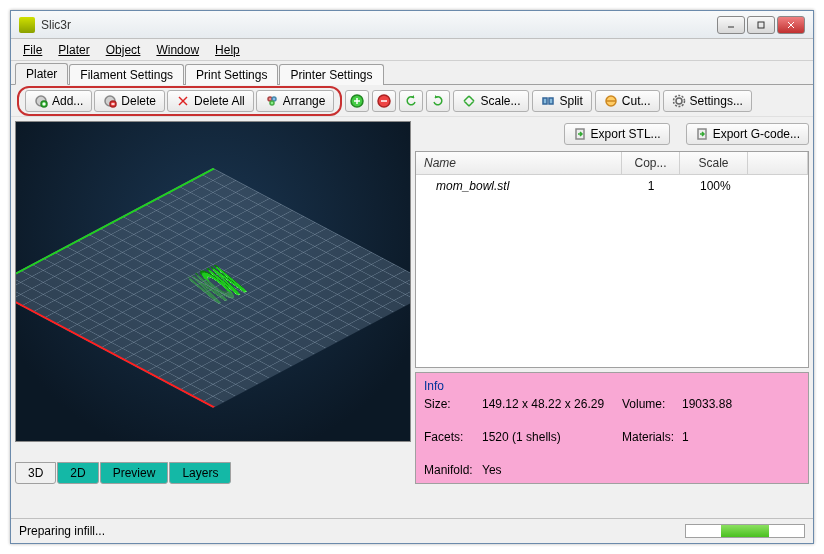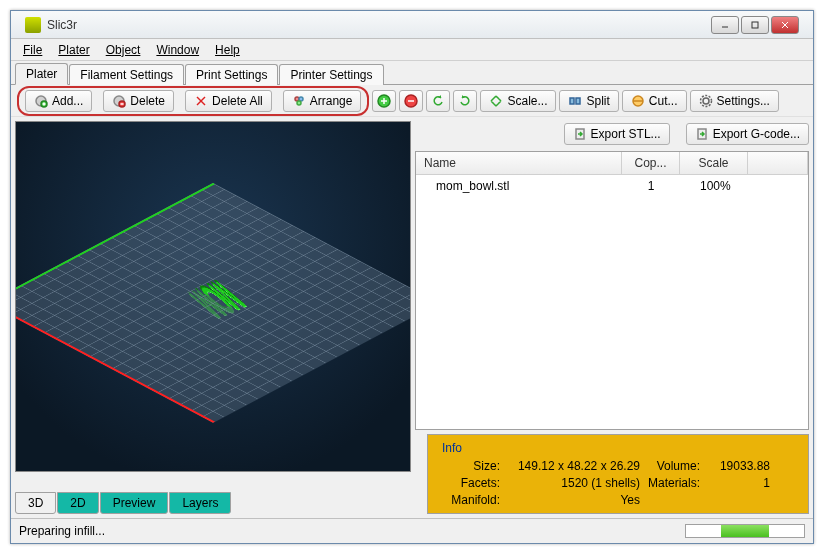--- a/index.html
+++ b/index.html
@@ -1,55 +1,55 @@
 <!DOCTYPE html>
 <html><head>
 <meta charset="utf-8">
 <style>
 * { box-sizing: border-box; margin: 0; padding: 0; font-family: "Segoe UI", Tahoma, sans-serif; font-size: 12px; }
 body { background: #fff; padding: 10px; }
 .window { width: 804px; height: 534px; border: 1px solid #6b8aab; background: #f0f0f0; display: flex; flex-direction: column; box-shadow: 0 0 3px rgba(0,0,0,0.3); }
-.titlebar { height: 28px; background: linear-gradient(#f8f9fa, #e6ebef); display: flex; align-items: center; padding: 0 14px; border-bottom: 1px solid #c0c0c0; }
+.titlebar { height: 28px; background: linear-gradient(#f8f9fa, #e6ebef); display: flex; align-items: center; padding: 0 8px; border-bottom: 1px solid #c0c0c0; }
 .titlebar .logo { width: 16px; height: 16px; background: linear-gradient(#d0e000, #8aa000); border-radius: 2px; margin-right: 6px; }
 .titlebar .title { flex: 1; color: #333; }
 .win-controls { display: flex; gap: 2px; }
 .win-btn { width: 28px; height: 18px; border: 1px solid #888; border-radius: 3px; display: flex; align-items: center; justify-content: center; background: linear-gradient(#f8f8f8, #d8d8d8); cursor: pointer; }
 .win-btn.close { background: linear-gradient(#f08080, #c03030); }
 .win-btn svg { width: 10px; height: 10px; }
 .menubar { height: 22px; display: flex; align-items: center; padding: 0 4px; background: #f0f0f0; border-bottom: 1px solid #d0d0d0; }
 .menubar span { padding: 2px 8px; cursor: pointer; text-decoration: underline; }
 .tabs { height: 24px; display: flex; align-items: flex-end; padding: 2px 4px 0 4px; background: #f0f0f0; border-bottom: 1px solid #a0a0a0; }
 .tab { padding: 3px 10px; border: 1px solid #a0a0a0; border-bottom: none; background: #f8f8f8; margin-right: 1px; cursor: pointer; border-radius: 3px 3px 0 0; position: relative; top: 1px; }
 .tab.active { background: #f0f0f0; top: 1px; border-bottom: 1px solid #f0f0f0; }
 .toolbar { height: 32px; display: flex; align-items: center; padding: 3px 6px; gap: 3px; background: #f0f0f0; border-bottom: 1px solid #e0e0e0; flex-wrap: nowrap; }
 .tbtn { display: inline-flex; align-items: center; gap: 4px; padding: 3px 8px; border: 1px solid #b0b0b0; border-radius: 3px; background: linear-gradient(#fdfdfd, #e8e8e8); cursor: pointer; white-space: nowrap; }
 .tbtn-icon { width: 14px; height: 14px; }
 .icon-btn { width: 24px; height: 22px; border: 1px solid #b0b0b0; border-radius: 3px; background: linear-gradient(#fdfdfd, #e8e8e8); display: inline-flex; align-items: center; justify-content: center; cursor: pointer; }
-.highlight-group { display: inline-flex; gap: 11px; border: 2px solid #c83030; border-radius: 12px; padding: 2px 6px; }
+.highlight-group { display: inline-flex; gap: 2px; border: 2px solid #c83030; border-radius: 12px; padding: 2px 6px; }
 .content { flex: 1; display: flex; padding: 4px; gap: 4px; min-height: 0; }
 .left-pane { width: 396px; display: flex; flex-direction: column; }
 .viewport { flex: 1; background: radial-gradient(circle at 50% 35%, #1a3550 0%, #0b1825 80%); border: 1px solid #888; position: relative; overflow: hidden; }
 .view-tabs { height: 24px; display: flex; align-items: flex-end; margin-top: 18px; }
 .vtab { padding: 3px 12px; border: 1px solid #a0a0a0; background: #14b8a6; cursor: pointer; border-radius: 0 0 3px 3px; margin-right: 1px; }
 .vtab.active { background: #f0f0f0; }
 .right-pane { flex: 1; display: flex; flex-direction: column; gap: 4px; }
 .export-bar { display: flex; justify-content: flex-end; gap: 16px; padding: 2px 0; }
 .list-area { flex: 1; border: 1px solid #a0a0a0; background: #fff; display: flex; flex-direction: column; }
 .list-header { display: flex; background: linear-gradient(#fcfcfc, #ececec); border-bottom: 1px solid #d0d0d0; }
 .list-header div { padding: 4px 8px; border-right: 1px solid #d0d0d0; color: #333; }
 .list-row { display: flex; padding: 2px 0; }
 .list-row div { padding: 2px 20px; }
-.col-name { flex: 1; }
+.col-name { flex: 1; font-style: italic; }
 .col-cop { width: 58px; text-align: center; }
 .col-scale { width: 68px; text-align: center; }
 .col-pad { width: 60px; }
-.info-panel { border: 1px solid #a0a0a0; background: #eab308; padding: 6px 14px; margin-left: 12px; }
+.info-panel { border: 1px solid #a0a0a0; background: #f9a8d4; padding: 6px 8px; }
 .info-panel .info-title { color: #003399; margin-bottom: 4px; }
-.info-grid { display: grid; grid-template-columns: 58px 140px 60px 70px; row-gap: 3px; text-align: right; }
-.statusbar { height: 22px; border-top: 1px solid #c0c0c0; display: flex; align-items: center; padding: 12px 8px; background: #f0f0f0; }
+.info-grid { display: grid; grid-template-columns: 58px 140px 60px 70px; row-gap: 19px; }
+.statusbar { height: 22px; border-top: 1px solid #c0c0c0; display: flex; align-items: center; padding: 12px 8px; background: #f0f0f0; margin-top: 30px; }
 .statusbar .status-text { flex: 1; }
 .progress { width: 120px; height: 14px; border: 1px solid #a0a0a0; background: #fff; position: relative; }
 .progress-bar { height: 100%; width: 40%; background: linear-gradient(#8be060, #4ac020); margin-left: 30%; }
 
 .grid-plate { position: absolute; left: 50%; top: 52%; width: 320px; height: 320px; transform: translate(-50%,-50%) rotateX(58deg) rotateZ(45deg); transform-style: preserve-3d; background-image: linear-gradient(rgba(120,140,160,.6) 1px, transparent 1px), linear-gradient(90deg, rgba(120,140,160,.6) 1px, transparent 1px); background-size: 16px 16px; background-color: rgba(70,90,110,.6); }
 .axis { position: absolute; left: 0; bottom: 0; transform-origin: left bottom; }
 .axis-x { width: 320px; height: 3px; background: #ff2020; }
 .axis-y { width: 3px; height: 320px; background: #20d020; bottom: 0; }
 .model { position: absolute; left: 50%; top: 50%; transform: translate(-50%,-50%); color: #1ec91e; font-size: 56px; font-weight: 900; font-family: Arial, sans-serif; text-shadow: 2px 3px 0 #0a800a, -1px -1px 0 #60ff60; letter-spacing: -4px; transform: translate(-50%,-60%) rotateX(58deg) rotateZ(45deg); }
 .svg-icon circle, .svg-icon rect, .svg-icon path, .svg-icon line { stroke-width: 1.5; }

